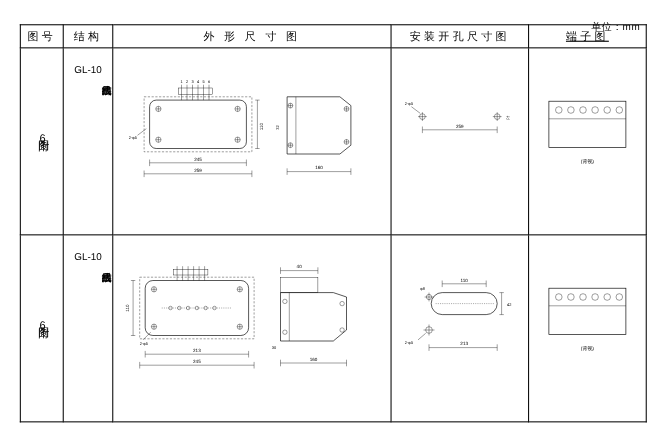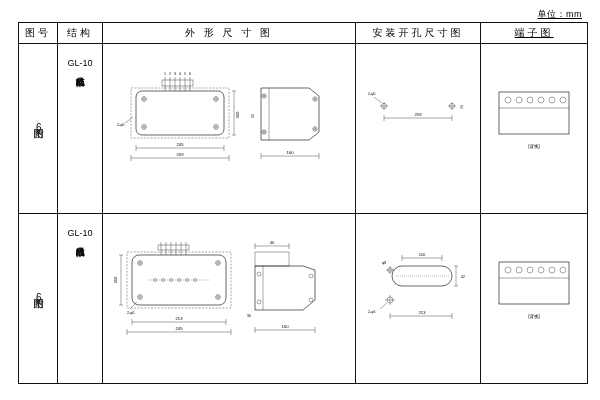--- a/index.html
+++ b/index.html
@@ -11,24 +11,23 @@
     width: 600px;
     height: 400px;
     font-family: "Liberation Sans", sans-serif;
     color: #000;
     position: relative;
     overflow: hidden;
   }
   .unit-label {
     position: absolute;
     right: 18px;
-    top: 8px;
+    top: 18px;
     font-size: 9px;
     letter-spacing: 0.5px;
-    text-decoration: underline;
   }
   table.main {
     position: absolute;
     left: 18px;
     top: 22px;
     width: 564px;
     height: 360px;
     border-collapse: collapse;
     table-layout: fixed;
   }
@@ -61,21 +60,20 @@
     display: inline-block;
     margin: 0 auto;
   }
   .struct-cell {
     font-size: 9px;
     line-height: 1.2;
   }
   .struct-inner {
     display: flex;
     flex-direction: column;
-    align-items: center;
     justify-content: flex-start;
     height: 150px;
     padding-top: 8px;
   }
   .struct-model {
     font-size: 9px;
     margin-bottom: 2px;
     letter-spacing: 0px;
   }
   .struct-vert {

